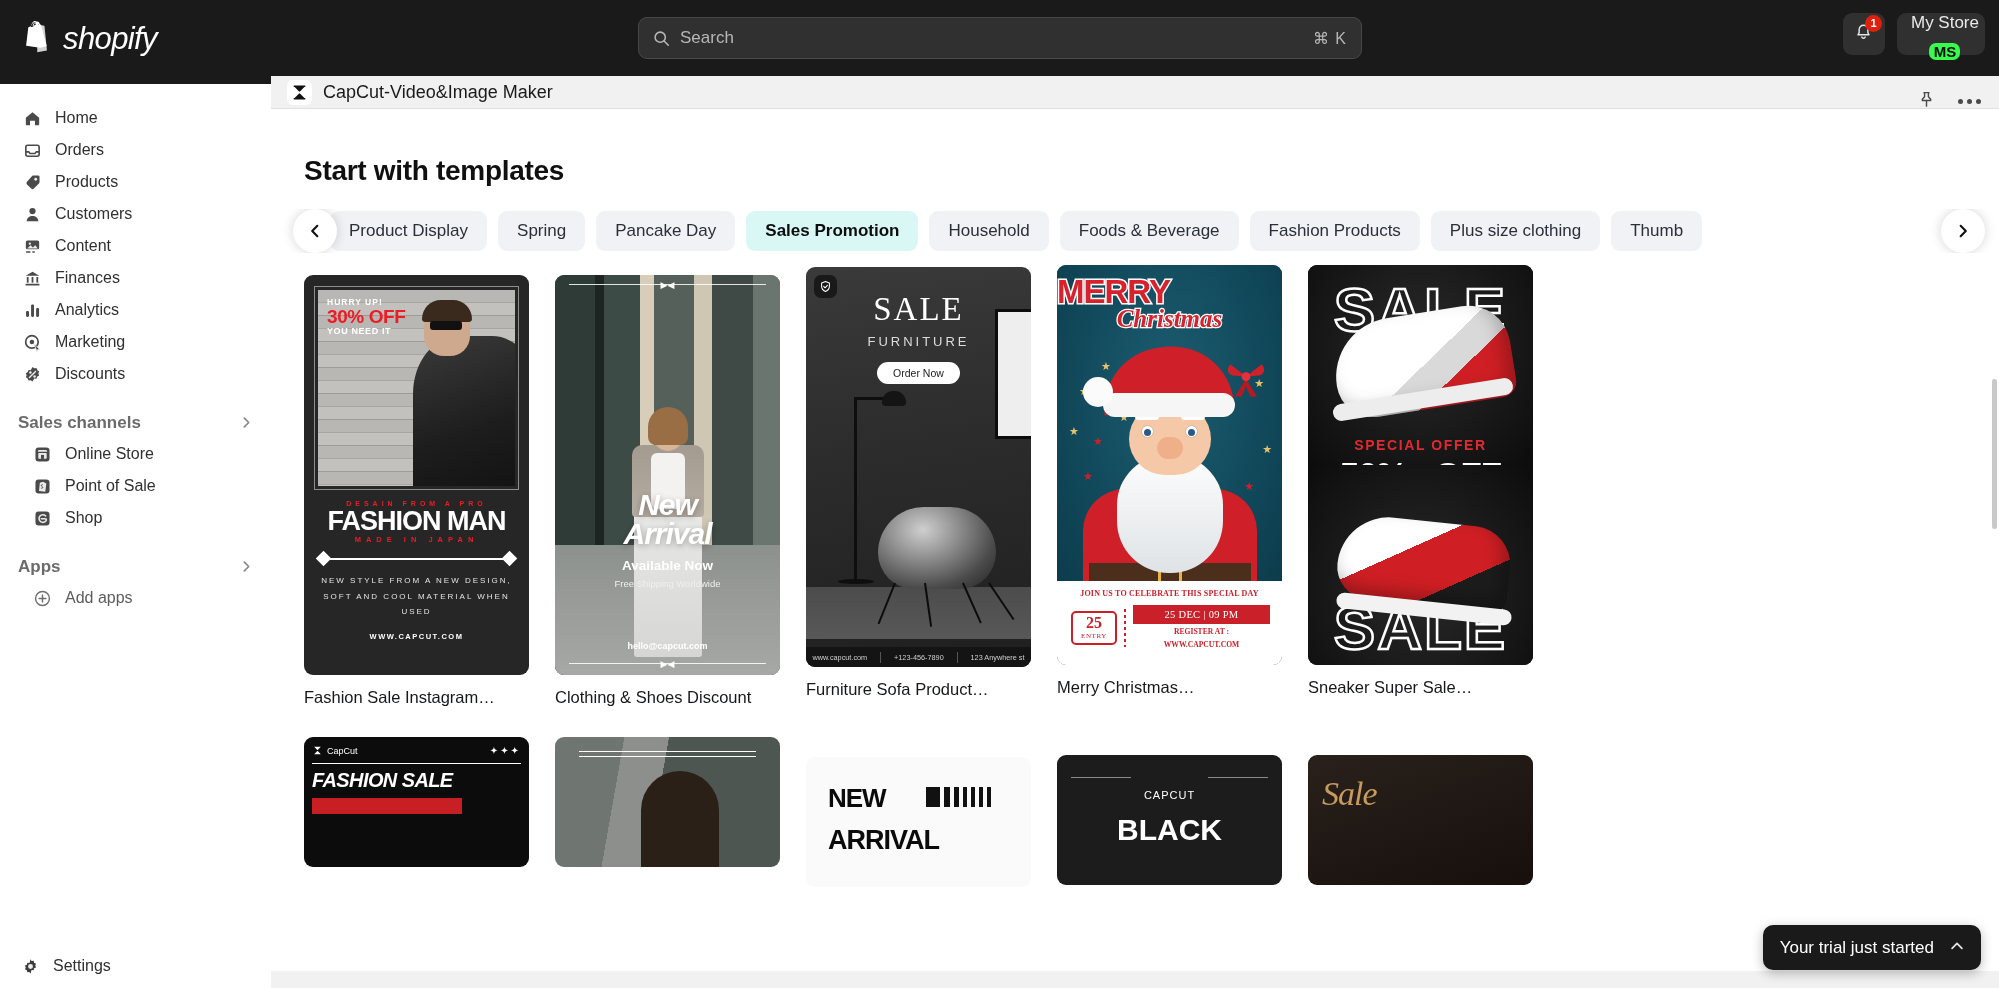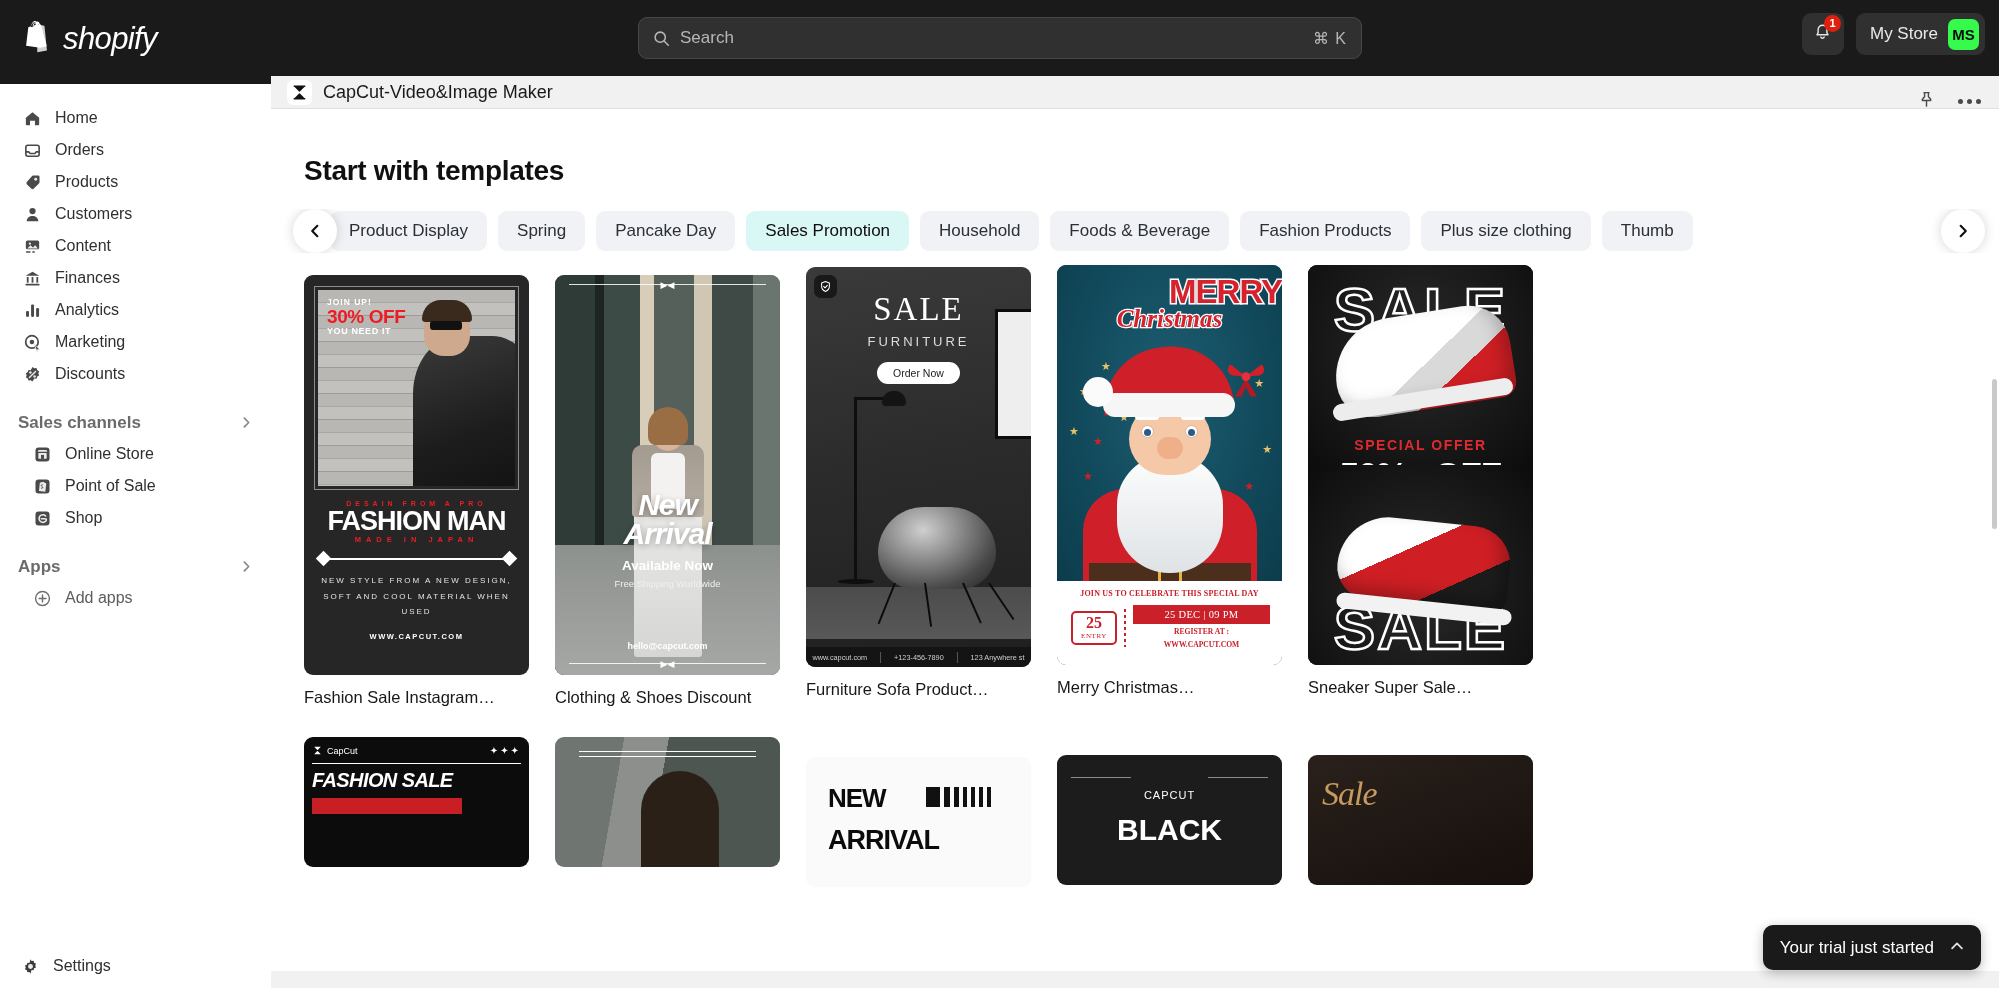--- a/index.html
+++ b/index.html
@@ -53,21 +53,21 @@
   .bell-badge {
     position: absolute; top: 2px; right: 3px;
     background: #e0200f; color: #fff; font-size: 11px; font-weight: 700;
     min-width: 17px; height: 17px; border-radius: 9px;
     display: flex; align-items: center; justify-content: center;
     padding: 0 4px; line-height: 1;
   }
   .store-btn {
     height: 42px; border-radius: 9px; background: #303030;
     display: flex; align-items: center; gap: 10px;
-    padding: 0 6px 0 14px; border: 0; cursor: pointer;
+    padding: 0 6px 0 14px; border: 0; cursor: pointer; flex-direction: column;
   }
   .store-name { color: #e9e9e9; font-size: 17px; white-space: nowrap; }
   .store-avatar {
     width: 31px; height: 31px; border-radius: 7px; background: #36fb4c;
     color: #0b0b0b; font-size: 15px; font-weight: 600;
     display: flex; align-items: center; justify-content: center;
   }
 
   
   .sidebar {
@@ -140,21 +140,21 @@
     position: relative; margin-top: 22px; height: 44px;
     padding-left: 33px; display: flex; align-items: center; gap: 11px;
     overflow: hidden;
   }
   .chip {
     height: 40px; border-radius: 9px; background: #f0f2f5;
     display: flex; align-items: center; padding: 0 19px;
     font-size: 17px; color: #2b3038; white-space: nowrap; cursor: pointer;
     flex: 0 0 auto; border: 0; font-family: "Liberation Sans", sans-serif;
   }
-  .chip.active { background: #d9f7f4; color: #0d0d0d; font-weight: 400; }
+  .chip.active { background: #d9f7f4; color: #0d0d0d; font-weight: 700; }
   .arrow-btn {
     position: absolute; top: 0; width: 44px; height: 44px; border-radius: 50%;
     background: #fff; box-shadow: 0 0 12px rgba(0,0,0,.17);
     display: flex; align-items: center; justify-content: center;
     cursor: pointer; border: 0; z-index: 4; font-size: 21px; color: #111;
   }
   .arrow-left { left: 22px; }
   .arrow-right { right: 14px; }
 
   
@@ -276,21 +276,21 @@
   .t3-foot { position:absolute; left:0; right:0; bottom: 0; height: 20px; background: #141414;
     display:flex; align-items:center; justify-content: space-around; }
   .t3-foot span { font-size: 7.3px; color: #cfcfcf; }
   .t3-foot .sep { width: 1px; height: 11px; background: #555; }
 
   
   .t4 { background: #124a5c; position: relative; }
   .t4-top { position:absolute; top:0; left:0; right:0; height: 318px;
     background: radial-gradient(ellipse at 50% 40%, #1d5d71 0%, #11495b 60%, #0c3c4c 100%); overflow:hidden;}
   .t4-merry {
-    text-align:right; margin-top: 12px; font-size: 33px; font-weight: 800; color:#d6222c;
+    text-align:left; margin-top: 12px; font-size: 33px; font-weight: 800; color:#d6222c;
     letter-spacing: -1px; line-height: .9;
     -webkit-text-stroke: 3px #fff; paint-order: stroke fill;
   }
   .t4-xmas {
     text-align:center; font-size: 25px; font-style: italic; font-weight: 700; color:#d6222c;
     margin-top: -2px; font-family: "Liberation Serif", serif;
     -webkit-text-stroke: 2.5px #fff; paint-order: stroke fill;
   }
   .t4-santa { position:absolute; left: 50%; transform: translateX(-50%); top: 88px; width: 182px; height: 232px;}
   .t4-coat { position:absolute; bottom: 0; left: 4px; width: 174px; height: 96px; background:#cf2029; border-radius: 42px 42px 0 0;}
@@ -675,21 +675,21 @@
 
       <div class="card">
         <div class="thumb t1">
           <div class="t1-frame">
             <div class="t1-photo">
               <div class="t1-man"></div>
               <div class="t1-head"></div>
               <div class="t1-hair"></div>
               <div class="t1-glass"></div>
               <div class="t1-ovl">
-                <div class="t1-hurry">JOIN UP!</div>
+                <div class="t1-hurry">HURRY UP!</div>
                 <div class="t1-off">30% OFF</div>
                 <div class="t1-need">YOU NEED IT</div>
               </div>
             </div>
           </div>
           <div class="t1-desain">DESAIN FROM A PRO</div>
           <div class="t1-big">FASHION MAN</div>
           <div class="t1-made">MADE IN JAPAN</div>
           <div class="t1-slider">
             <span class="t1-dia"></span>

